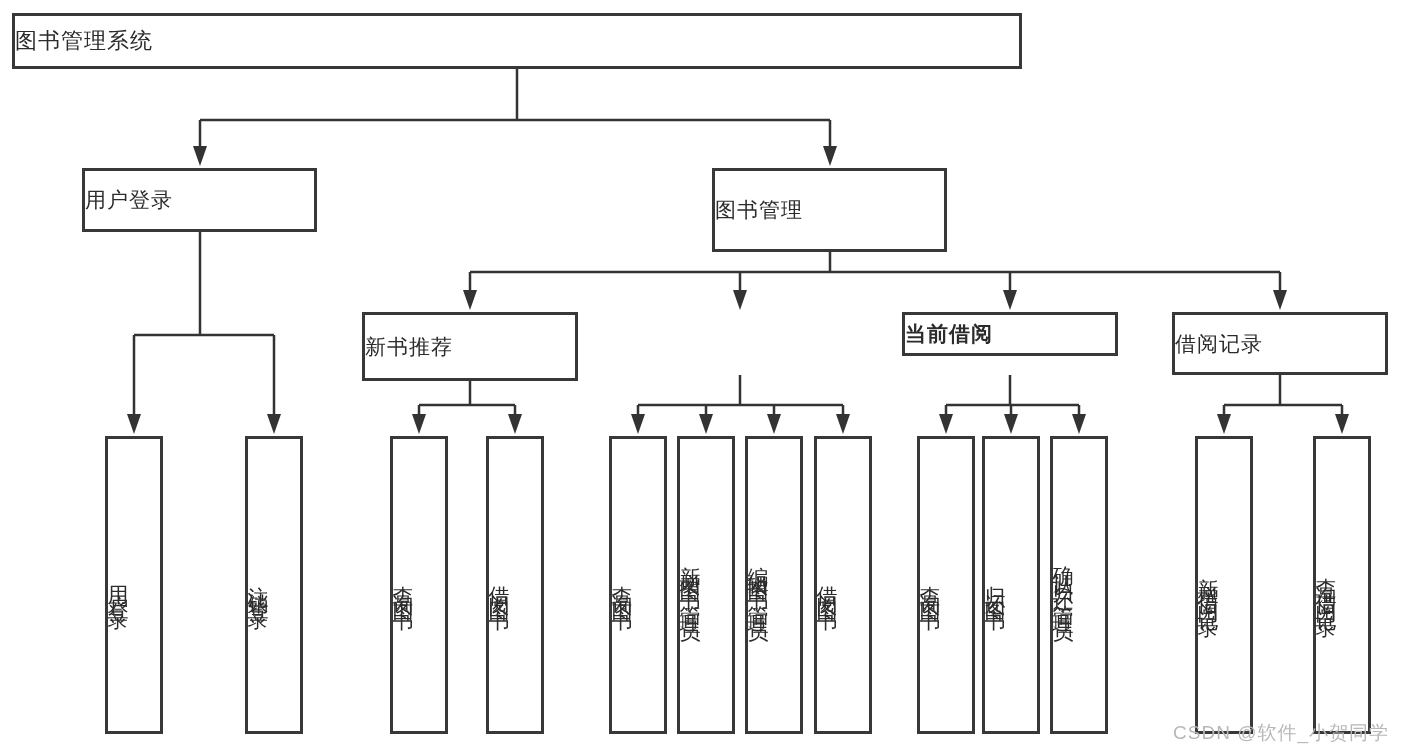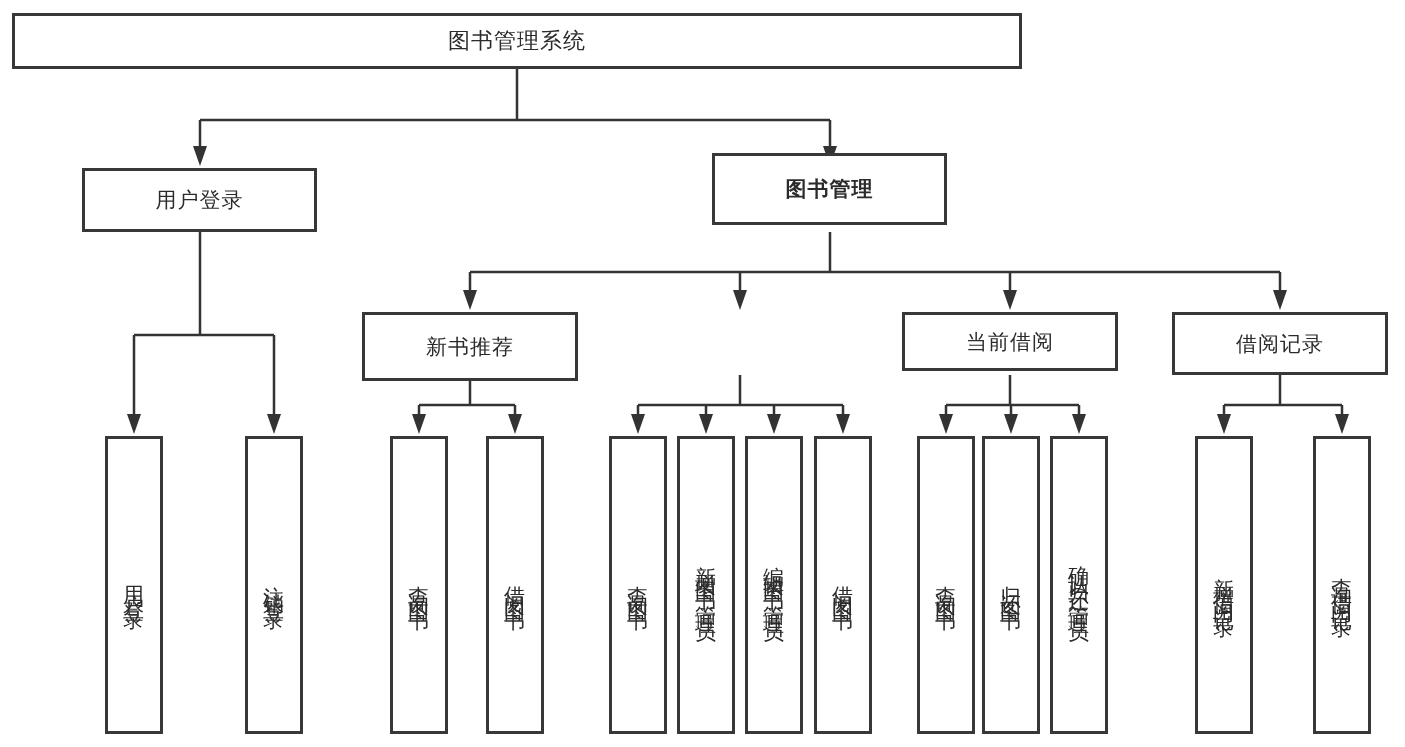--- a/index.html
+++ b/index.html
@@ -16,21 +16,21 @@
     left: 0; top: 0;
     z-index: 0;
   }
   .node {
     position: absolute;
     box-sizing: border-box;
     border: 3px solid #383838;
     background: #ffffff;
     display: flex;
     align-items: center;
-    justify-content: center;
+    justify-content: flex-start;
     color: #2b2b2b;
     z-index: 1;
   }
   .h-node span {
     font-size: 21px;
     letter-spacing: 1px;
     white-space: nowrap;
   }
   .root-node span { font-size: 22px; }
   .v-node span {
@@ -89,28 +89,28 @@
     </g>
   </svg>
 
   <div class="node h-node root-node" style="left:12px; top:13px; width:1010px; height:56px;">
     <span>图书管理系统</span>
   </div>
 
   <div class="node h-node" style="left:82px; top:168px; width:235px; height:64px;">
     <span>用户登录</span>
   </div>
-  <div class="node h-node" style="left:712px; top:153px; width:235px; height:72px;font-weight:bold;">
+  <div class="node h-node" style="left:712px; top:168px; width:235px; height:84px;">
     <span>图书管理</span>
   </div>
 
   <div class="node h-node" style="left:362px; top:312px; width:216px; height:69px;">
     <span>新书推荐</span>
   </div>
-  <div class="node h-node" style="left:902px; top:312px; width:216px; height:59px;">
+  <div class="node h-node" style="left:902px; top:312px; width:216px; height:44px;font-weight:bold;">
     <span>当前借阅</span>
   </div>
   <div class="node h-node" style="left:1172px; top:312px; width:216px; height:63px;">
     <span>借阅记录</span>
   </div>
 
   <div class="node v-node" style="left:105px; top:436px; width:58px; height:298px;">
     <span>用户登录</span>
   </div>
   <div class="node v-node" style="left:245px; top:436px; width:58px; height:298px;">
@@ -147,14 +147,15 @@
     <span>确认归还（管理员）</span>
   </div>
 
   <div class="node v-node" style="left:1195px; top:436px; width:58px; height:298px;">
     <span>新增借阅记录</span>
   </div>
   <div class="node v-node" style="left:1313px; top:436px; width:58px; height:298px;">
     <span>查询借阅记录</span>
   </div>
 
+  <div class="watermark">CSDN @软件_小贺同学</div>
 
 </div>
 
 </body></html>

